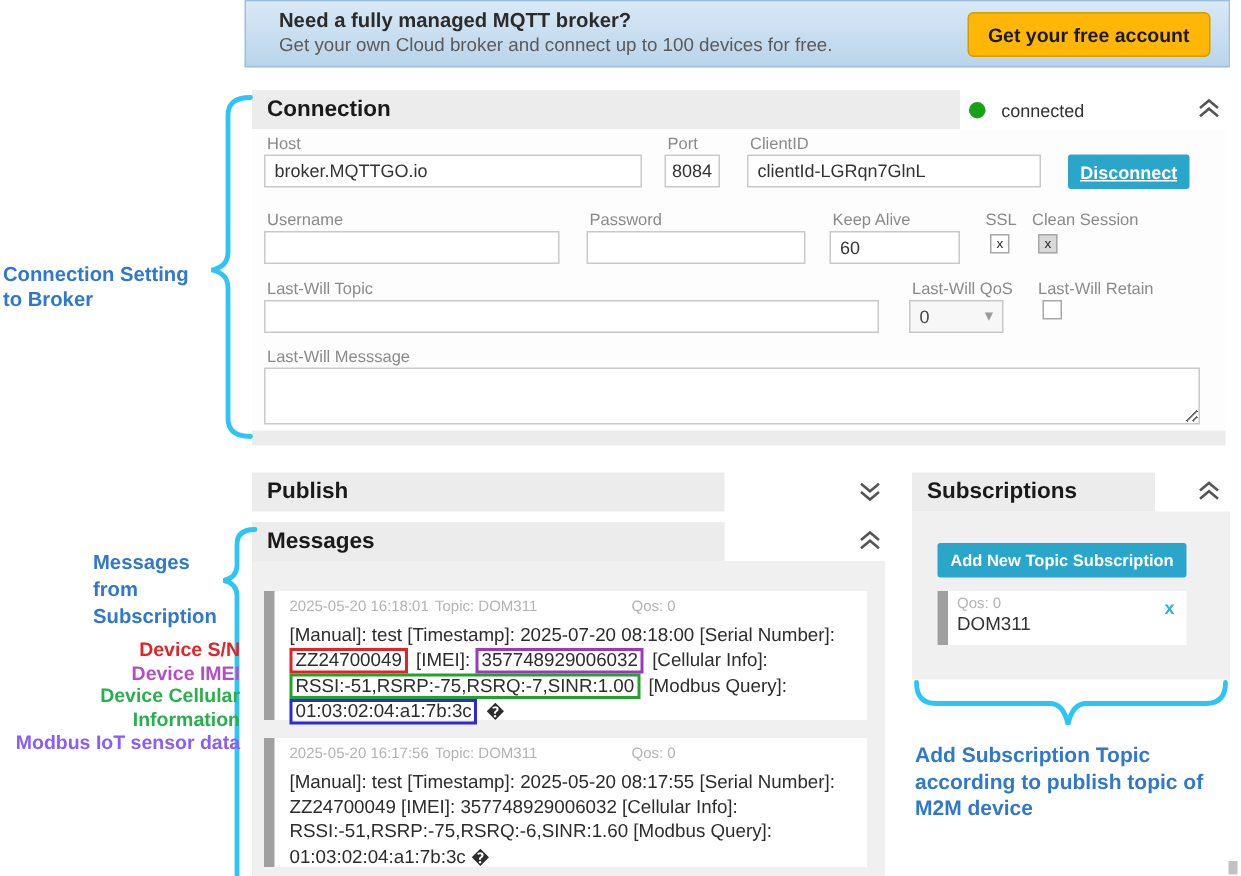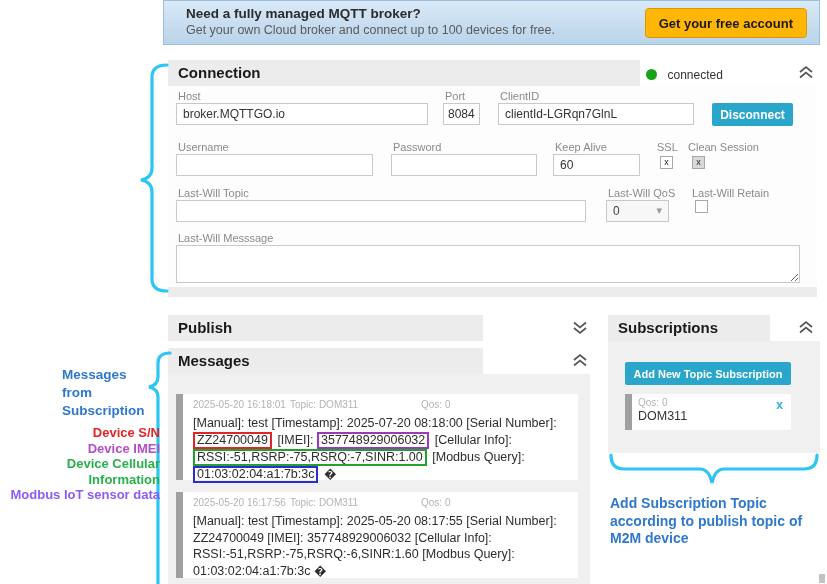--- a/index.html
+++ b/index.html
@@ -111,21 +111,21 @@
     </span>
   </div>
 
   <div class="conn-body">
     <span class="f-label" style="left:10px; top:4px;">Host</span>
     <input class="f-input" style="left: 8px; top: 17px; width: 252px;" value="broker.MQTTGO.io">
     <span class="f-label" style="left:277px; top:4px;">Port</span>
     <input class="f-input" style="left: 275px; top: 17px; width: 37px; padding: 0px 4px;" value="8084">
     <span class="f-label" style="left:332px; top:4px;">ClientID</span>
     <input class="f-input" style="left: 330px; top: 17px; width: 196px;" value="clientId-LGRqn7GlnL">
-    <button class="btn-teal" style="left:544px; top:17px; width:81px; height:23px;">Disconnect</button>
+    <button class="btn-teal" style="left:544px; top:17px; width:81px; height:23px;text-decoration:underline;">Disconnect</button>
 
     <span class="f-label" style="left:10px; top:55px;">Username</span>
     <input class="f-input" style="left: 8px; top: 68px; width: 197px;" value="">
     <span class="f-label" style="left:225px; top:55px;text-align:right;">Password</span>
     <input class="f-input" style="left: 223px; top: 68px; width: 146px;" value="">
     <span class="f-label" style="left:387px; top:55px;">Keep Alive</span>
     <input class="f-input" style="left: 385px; top: 68px; width: 87px;" value="60">
     <span class="f-label" style="left:489px; top:55px;">SSL</span>
     <span class="checkbox" style="left:492px; top:70px;"><span>x</span></span>
     <span class="f-label" style="left:520px; top:55px;">Clean Session</span>
@@ -221,20 +221,22 @@
 
   <div class="sub-body">
     <button class="btn-teal sub-add">Add New Topic Subscription</button>
     <div class="sub-card">
       <div class="sub-qos">Qos: 0</div>
       <div class="sub-topic">DOM311</div>
       <span class="sub-x">x</span>
     </div>
   </div>
 
+  <div class="anno anno-conn" style="color:#2f78cc;">Connection Setting
+to Broker</div>
 
   <svg class="brace" style="left:136px; top:62px;" width="34" height="232" viewBox="0 0 34 232">
     <path d="M 31 3 Q 16 3 16 15 L 16 106 Q 16 116 5 118 Q 16 120 16 130 L 16 217 Q 16 229 31 229" fill="none" stroke="#2cc5f4" stroke-width="3.2" stroke-linecap="round"></path>
   </svg>
 
   <div class="anno anno-msgs" style="color:#2f78cc;">Messages
 from
 Subscription</div>
 
   <svg class="brace" style="left:146px; top:350px;" width="26" height="234" viewBox="0 0 26 234">

